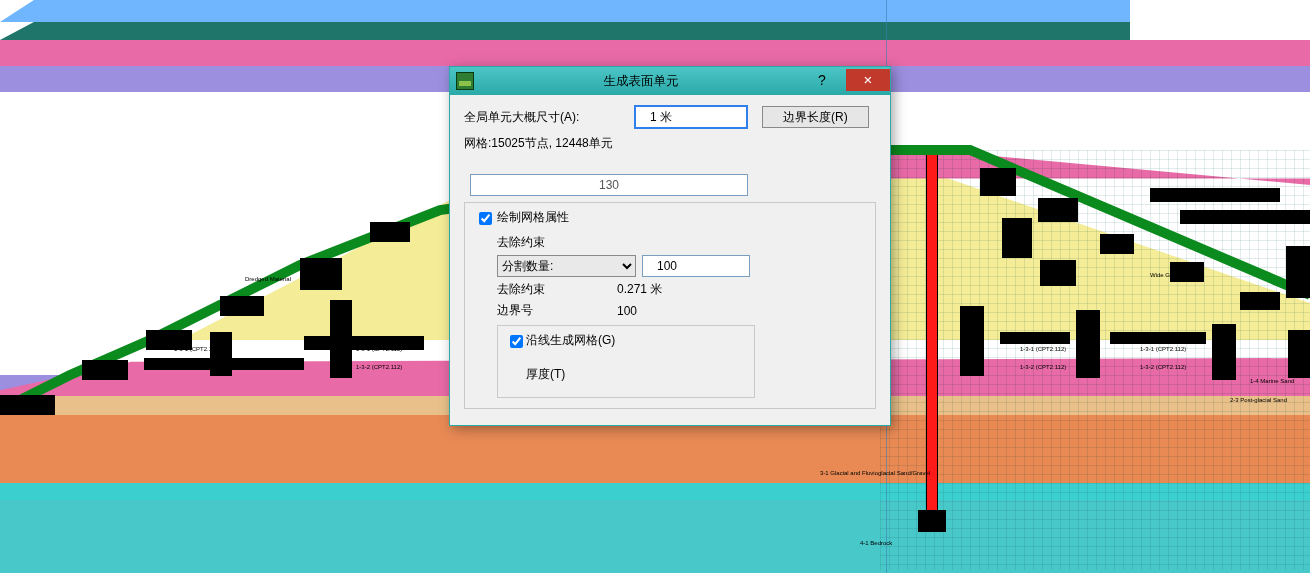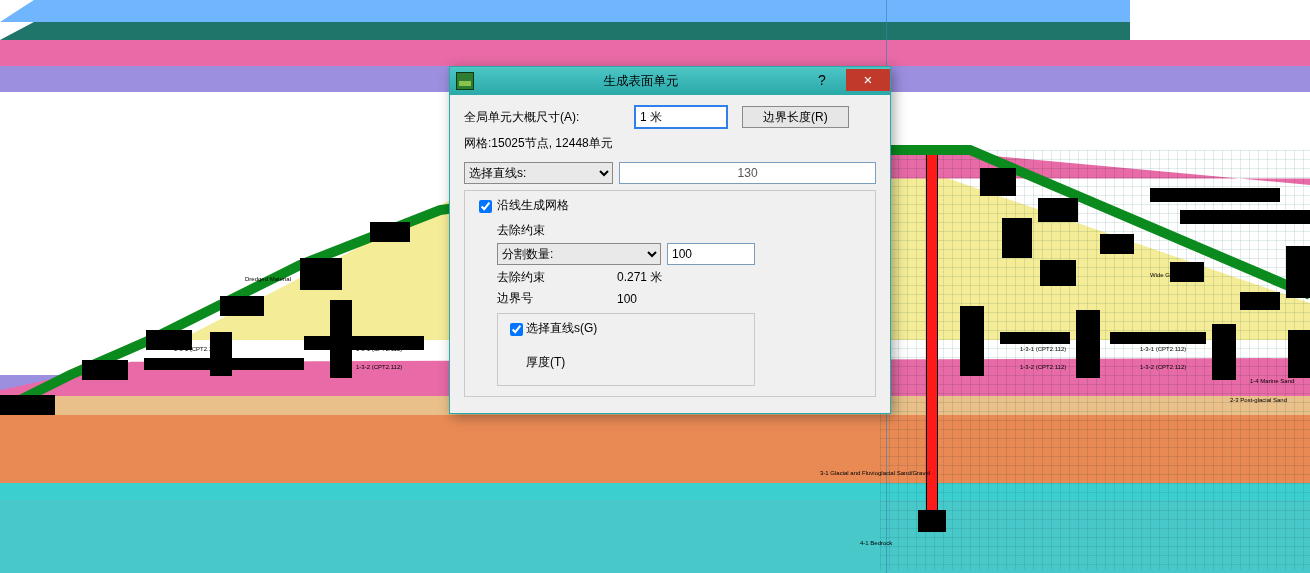--- a/index.html
+++ b/index.html
@@ -43,27 +43,27 @@
   .titlebar{height:28px;background:linear-gradient(#4dc5c5,#2aa9a9);display:flex;align-items:center;color:#000;padding:0 0 0 6px}
   .ticon{width:16px;height:16px;background:#2e7d32;margin-right:8px;border:1px solid #0a3a12;position:relative}
   .ticon::after{content:"";position:absolute;left:2px;top:8px;width:12px;height:5px;background:#8bc34a}
   .title{flex:1;text-align:center;font-size:12.5px}
   .tbtn{width:44px;height:22px;display:flex;align-items:center;justify-content:center;margin-top:-3px}
   .help{color:#000;font-size:14px;cursor:pointer}
   .close{background:#c0392b;color:#fff;font-size:15px;cursor:pointer;margin-left:2px}
   .body{padding:10px 14px 16px 14px}
   .row{display:flex;align-items:center;margin-bottom:6px}
   .row label,.row .lbl{width:170px}
-  input[type=text]{border:1px solid #7a9ebd;height:20px;padding:0 4px;font-family:inherit;font-size:12px;background:#fff}
+  input[type=text]{border:1px solid #7a9ebd;height:20px;padding:0 14px;font-family:inherit;font-size:12px;background:#fff}
   .winput{width:82px;border:2px solid #2f80ed !important}
   .btn{height:22px;border:1px solid #8a8a8a;background:#e6e6e6;padding:0 20px;cursor:pointer;font-family:inherit;font-size:12px}
-  .info{margin:4px 0 10px 0}
+  .info{margin:4px 0 22px 0}
   select{height:22px;border:1px solid #8a8a8a;background:#e9e9e9;font-family:inherit;font-size:12px}
   .sel1{width:150px}
-  .sel2{width:164px}
+  .sel2{width:139px}
   .ro{background:#f0f0f0;border:1px solid #c9c9c9;color:#555}
   .group{border:1px solid #c9c9c9;padding:6px 10px 10px 32px;margin-top:4px;position:relative}
   .chk{position:absolute;left:10px;top:6px}
   .sub{display:flex;align-items:center;margin:4px 0}
   .sub .lbl{width:120px}
   .val{width:80px;display:inline-block}
   .nested{border:1px solid #c9c9c9;padding:6px 8px 10px 28px;position:relative;margin-top:6px;width:220px}
   .nested .chk{left:8px;top:6px}
 </style>
 </head>
@@ -146,30 +146,27 @@
   <div class="body">
     <div class="row">
       <label>全局单元大概尺寸(A):</label>
       <input type="text" class="winput" value="1 米" style="">
       <span style="width:14px"></span>
       <button class="btn">边界长度(R)</button>
     </div>
     <div class="info">网格:15025节点, 12448单元</div>
 
     <div class="row">
-      <select class="sel1">
-        <option>选择直线s:</option>
-      </select>
       <span style="width:6px"></span>
       <input type="text" class="ro" style="width: 248px; text-align: center;" readonly="" value="130">
     </div>
 
     <div class="group">
       <input type="checkbox" class="chk" checked="" style="">
-      <span>沿线生成网格</span>
+      <span>绘制网格属性</span>
 
       <div class="sub" style="margin-top:8px">
         <span class="lbl">去除约束</span>
       </div>
       <div class="sub">
         <select class="sel2">
           <option>分割数量:</option>
         </select>
         <span style="width:6px"></span>
         <input type="text" style="width: 78px;" value="100">
@@ -178,20 +175,20 @@
         <span class="lbl">去除约束</span>
         <span class="val">0.271 米</span>
       </div>
       <div class="sub">
         <span class="lbl">边界号</span>
         <span class="val">100</span>
       </div>
 
       <div class="nested">
         <input type="checkbox" class="chk" checked="" style="">
-        <span>选择直线s(G)</span>
+        <span>沿线生成网格(G)</span>
         <div class="sub" style="margin-top:17px">
           <span class="lbl" style="width:60px">厚度(T)</span>
         </div>
       </div>
     </div>
   </div>
 </div>
 
 </body></html>

